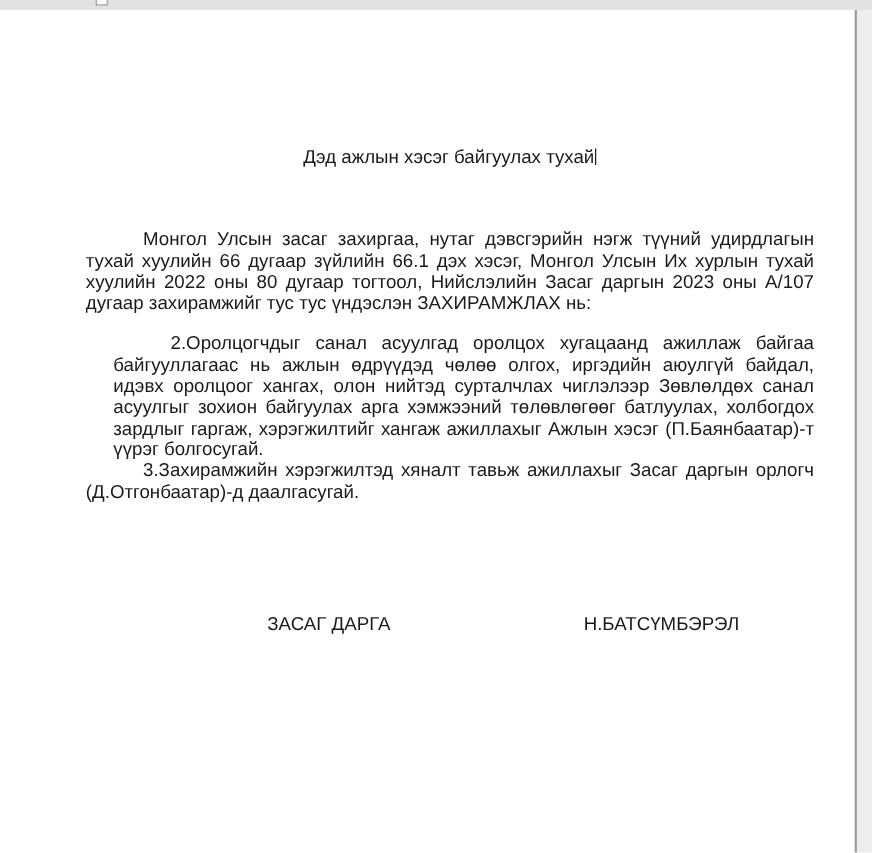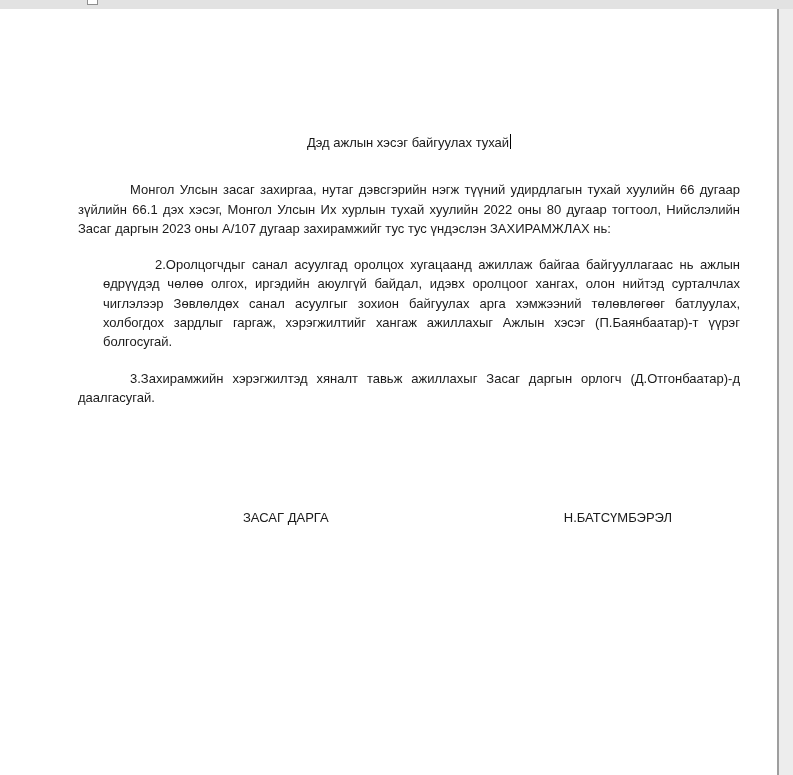--- a/index.html
+++ b/index.html
@@ -40,45 +40,45 @@
     height: 766px;
     background: #ededed;
     border-left: 2px solid #9e9e9e;
     z-index: 1;
   }
   .doc {
     position: absolute;
     left: 78px;
     top: 9px;
     width: 662px;
-    font-size: 13px;
+    font-size: 17px;
     line-height: 19.3px;
   }
   .title-line {
     margin-top: 124px;
     text-align: center;
     white-space: nowrap;
   }
   .caret {
     display: inline-block;
     width: 1px;
     height: 15px;
     background: #000000;
     vertical-align: -2px;
     margin-left: 1px;
   }
   .para {
     margin: 0;
     text-align: justify;
     text-indent: 52px;
   }
-  .p-preamble { margin-top: 28px; }
+  .p-preamble { margin-top: 56px; }
   .p-item1   { margin-top: 21px; }
   .p-item2   { margin-top: 17px; margin-left: 25px; }
-  .p-item3   { margin-top: 17px; }
+  .p-item3   { }
   .signature {
     margin-top: 101px;
     display: flex;
     justify-content: space-between;
     padding-left: 165px;
     padding-right: 68px;
   }
 </style>
 </head>
 <body>

